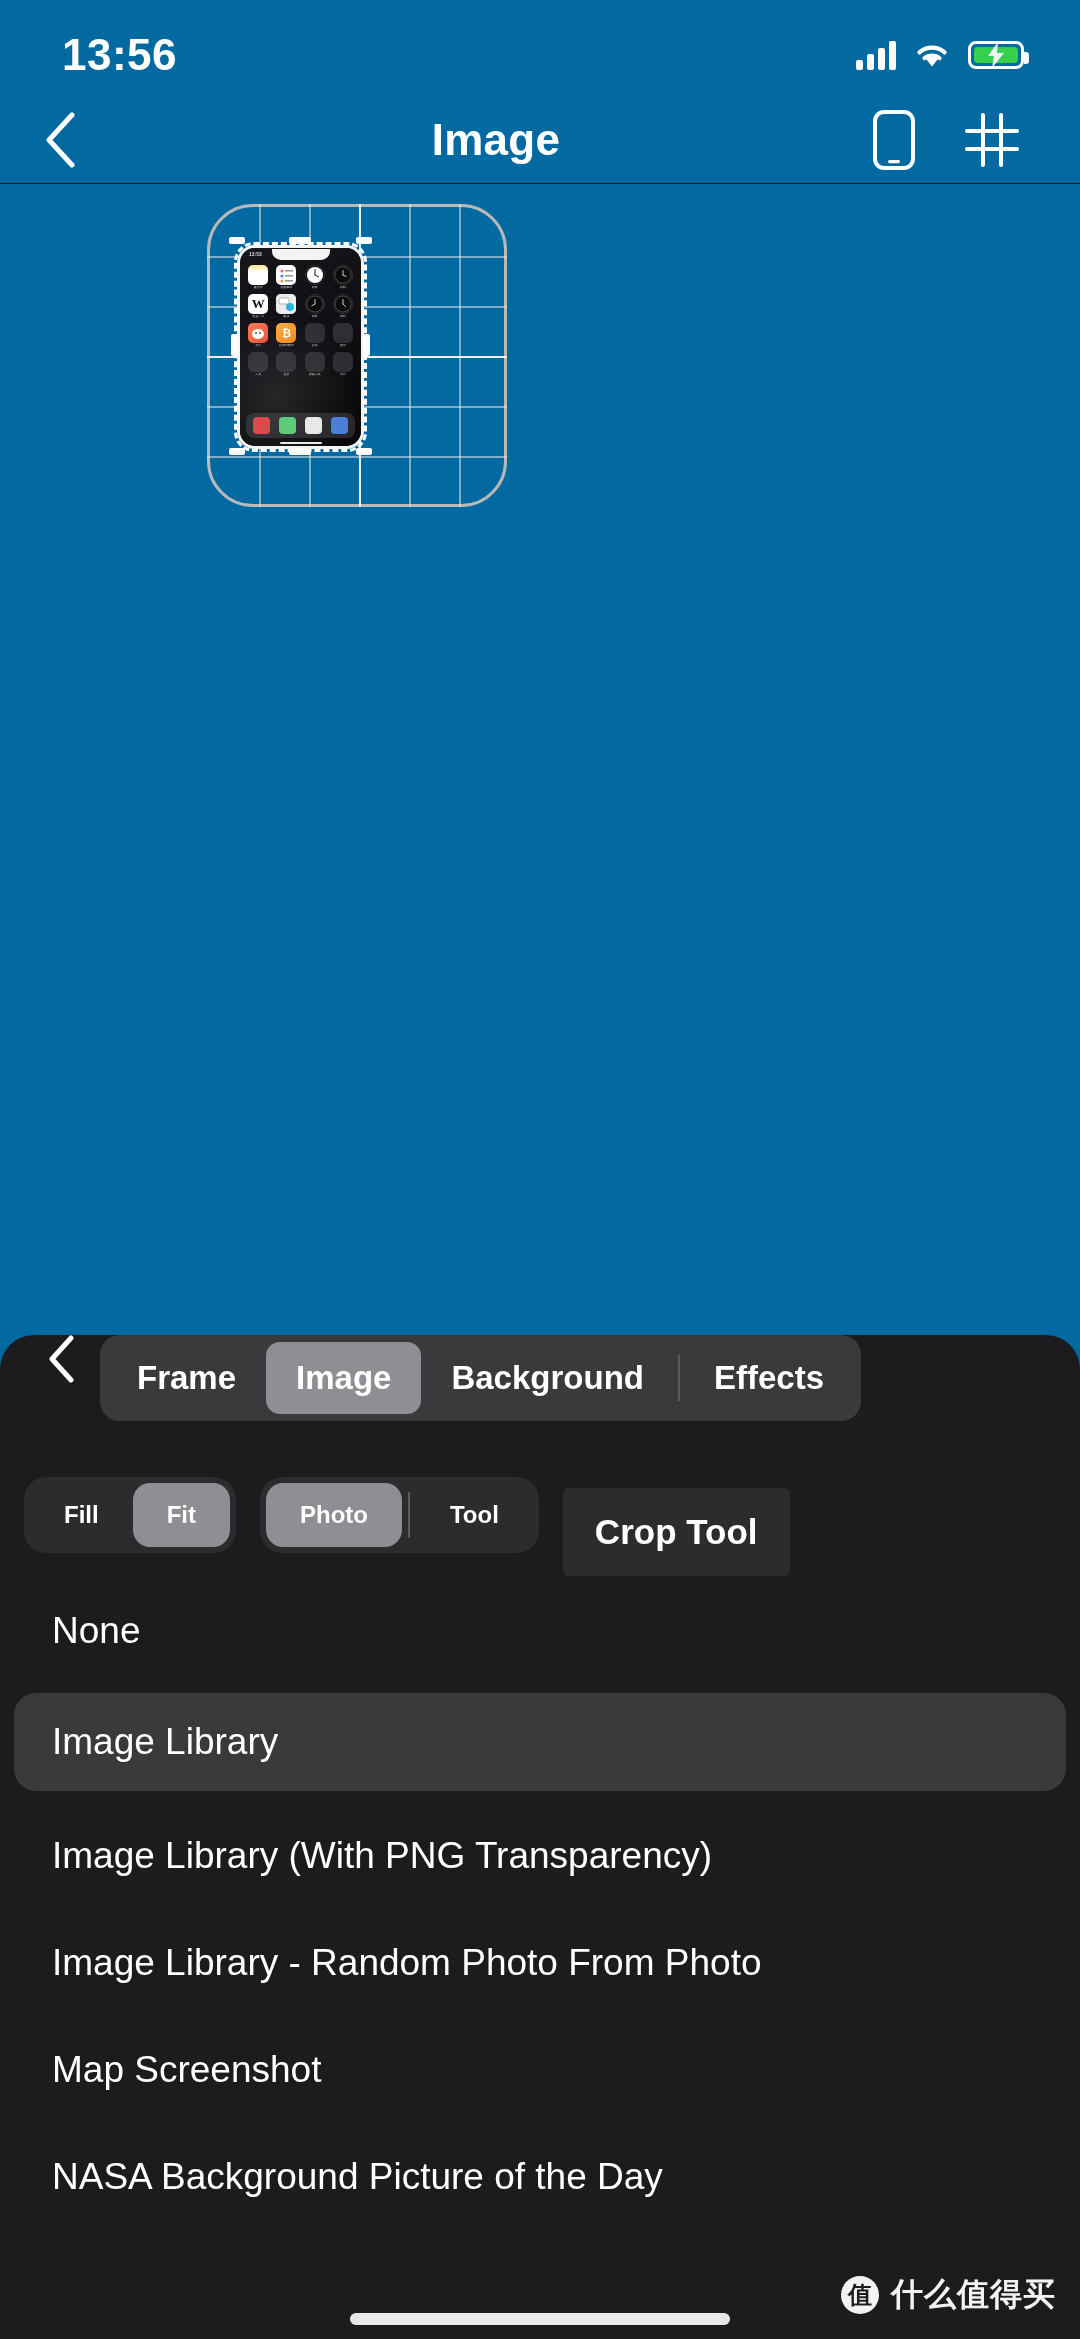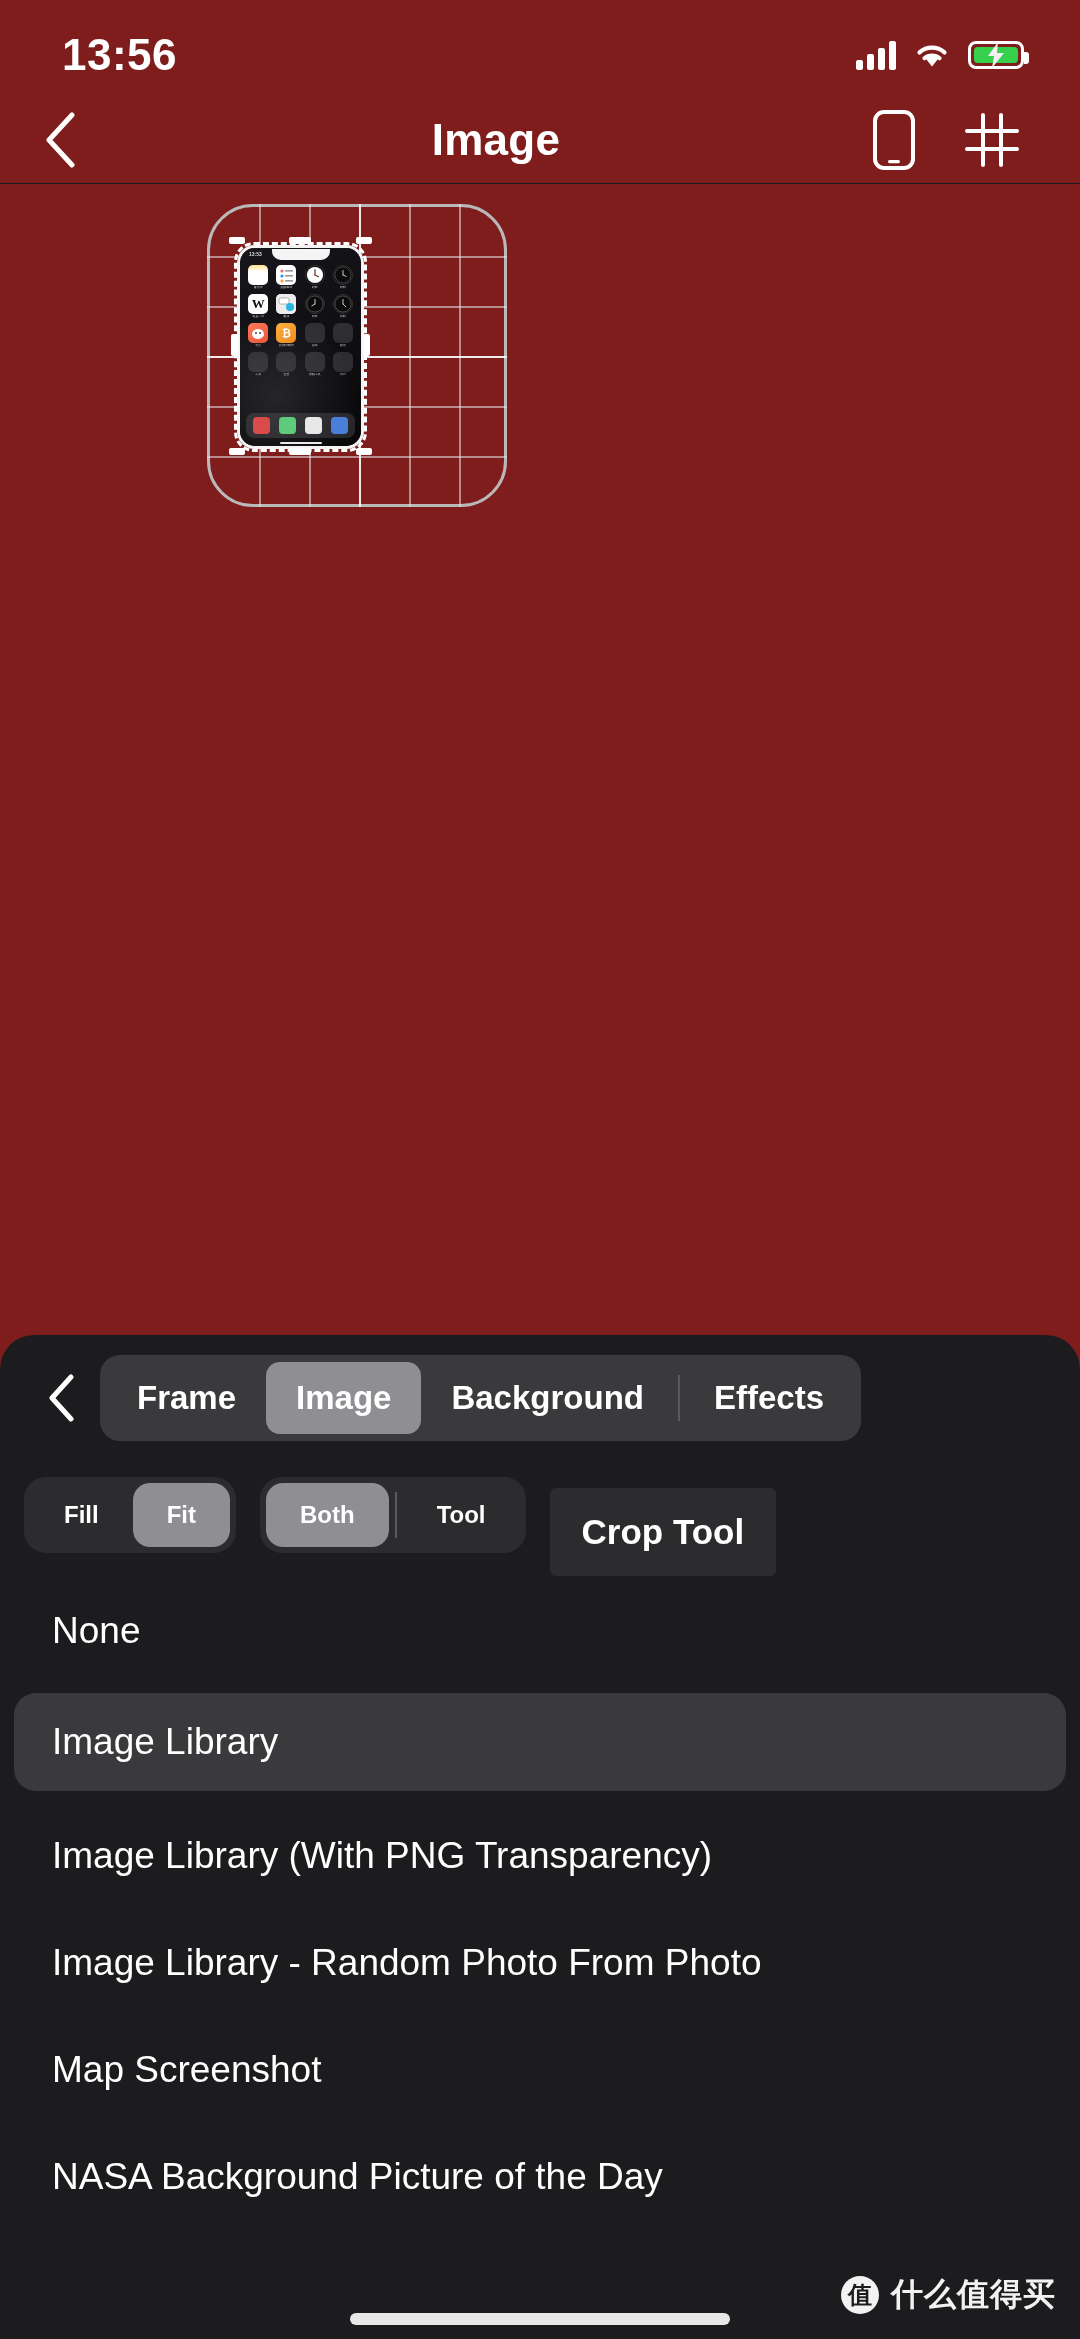--- a/index.html
+++ b/index.html
@@ -2,21 +2,21 @@
 <html><head>
 <meta charset="utf-8">
 <style>
   * { margin:0; padding:0; box-sizing:border-box; }
   html, body {
     width:1080px; height:2339px;
     background:#000;
     font-family:"Liberation Sans", sans-serif;
     overflow:hidden;
   }
-  .screen { position:relative; width:1080px; height:2339px; background:#7f1d1d; }
+  .screen { position:relative; width:1080px; height:2339px; background:#0369a1; }
 
   
   .statusbar {
     position:absolute; top:0; left:0; width:1080px; height:96px;
     display:flex; align-items:center; justify-content:space-between;
     padding:0 56px 0 62px;
   }
   .sb-time {
     color:#fff; font-size:44px; font-weight:600; letter-spacing:0.5px;
     margin-top:14px;
@@ -152,21 +152,21 @@
   .handle {
     position:absolute; background:#fff; border-radius:2px; z-index:5;
   }
 
   
   .sheet {
     position:absolute; left:0; top:1335px; width:1080px; height:1004px;
     background:#1c1c1e; border-radius:34px 34px 0 0;
   }
   .sheet-top {
-    display:flex; align-items:center; height:125px; padding-left:22px;
+    display:flex; align-items:flex-start; height:125px; padding-left:22px;
   }
   .sheet-back { width:78px; display:flex; align-items:center; justify-content:center; }
   .chev-left-sm { width:28px; height:48px; }
   .seg {
     display:flex; align-items:center; background:#3a3a3c;
     border-radius:20px; padding:7px; gap:0;
   }
   .seg-item {
     padding:17px 30px; border-radius:14px;
     color:#fff; font-size:33px; font-weight:600; white-space:nowrap;
@@ -503,21 +503,21 @@
         <div class="seg-item">Effects</div>
       </div>
     </div>
 
     <div class="controls-row">
       <div class="seg2">
         <div class="seg2-item">Fill</div>
         <div class="seg2-item active">Fit</div>
       </div>
       <div class="seg2">
-        <div class="seg2-item active">Both</div>
+        <div class="seg2-item active">Photo</div>
         <div class="seg2-div"></div>
         <div class="seg2-item">Tool</div>
       </div>
       <div class="crop-btn">Crop Tool</div>
     </div>
 
     <div class="opt-list">
       <div class="opt" style="margin-top:18px">None</div>
       <div class="opt selected" style="margin-top:20px">Image Library</div>
       <div class="opt" style="margin-top:22px">Image Library (With PNG Transparency)</div>

